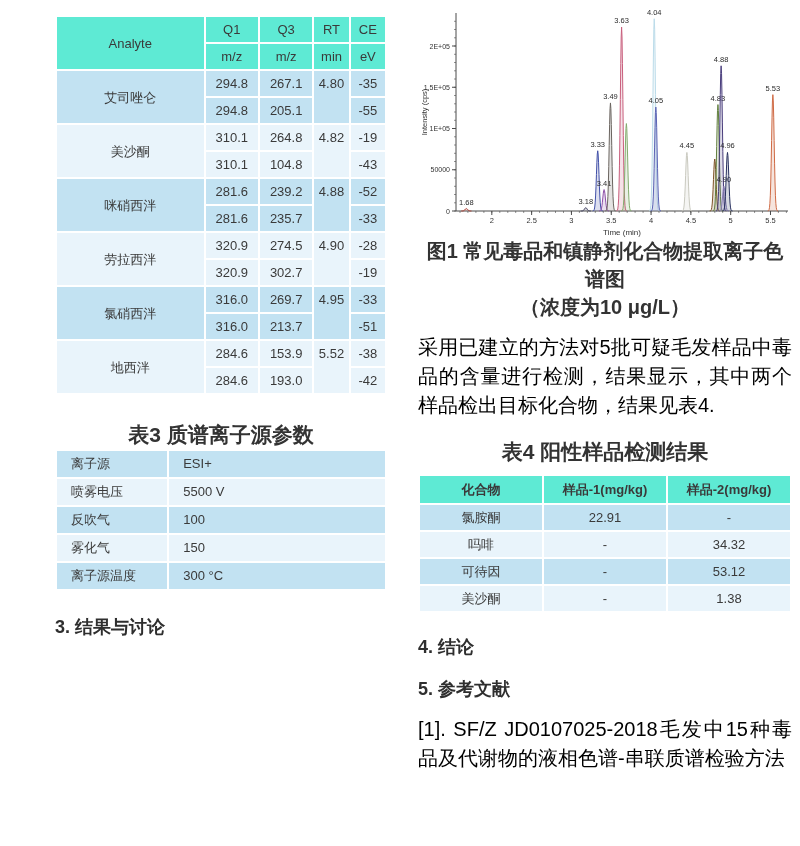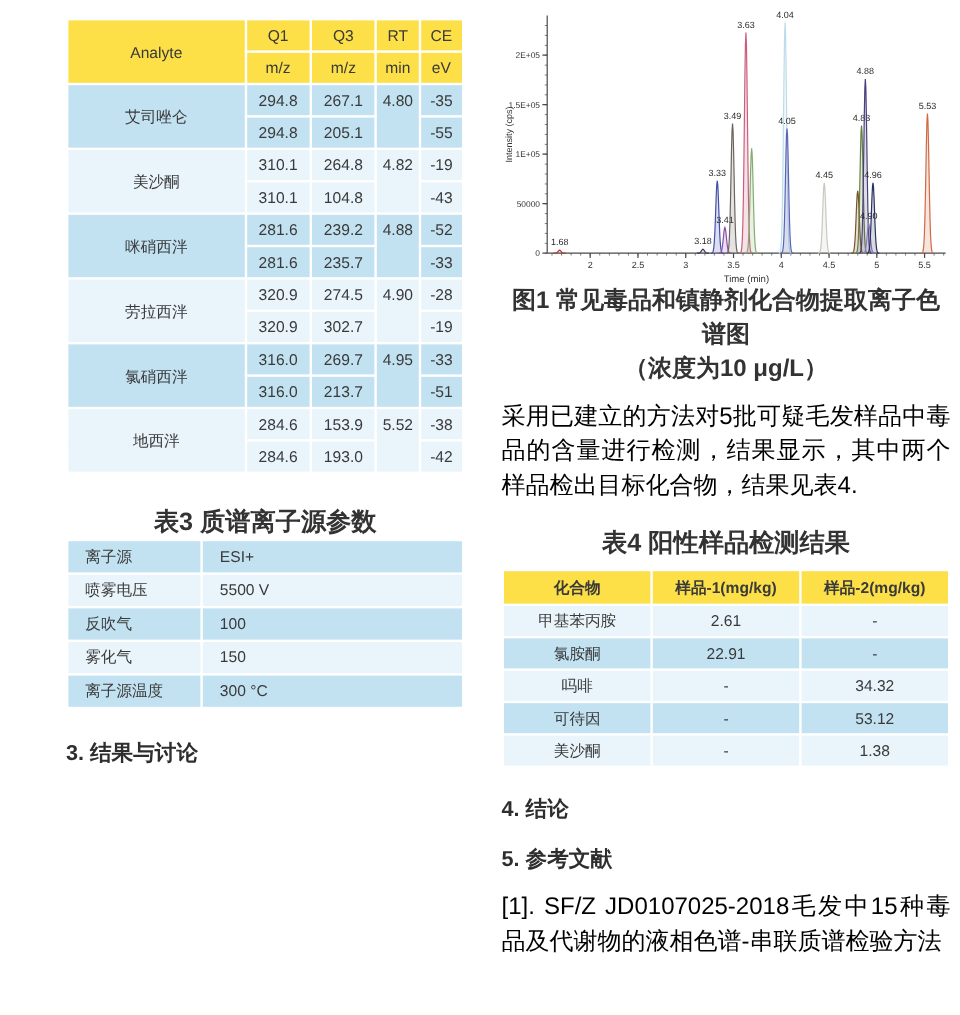--- a/index.html
+++ b/index.html
@@ -5,21 +5,21 @@
   * { margin:0; padding:0; box-sizing:border-box; }
   html,body { width:800px; height:846px; background:#ffffff; overflow:hidden;
     font-family:"Liberation Sans","DejaVu Sans",sans-serif; color:#3a3a3a; }
   .page { display:flex; padding:15px 8px 0 55px; }
   .col-left  { width:332px; flex:0 0 332px; }
   .col-right { width:374px; flex:0 0 374px; margin-left:31px; }
 
   table { border-collapse:collapse; width:100%; table-layout:fixed; }
   td,th { border:2px solid #ffffff; text-align:center; font-size:13px;
           font-weight:400; color:#3a3a3a; padding:0; }
-  .hdr  { background:#fde047;text-align:center; }
+  .hdr  { background:#5eead4;text-align:center; }
   .rowA { background:#c2e2f2; }
   .rowB { background:#e9f4fb; }
 
   
   .t1 td { height:25px; line-height:25px; }
   .t1 .c-name { width:45%; }
   .t1 .c-q { width:16.5%; }
   .t1 .c-s { width:11%; }
   .t1 td.rt-cell { vertical-align:top; }
 
@@ -336,25 +336,20 @@
     <div class="t4wrap">
       <table class="t4">
         <thead>
             <tr>
               <th class="hdr">化合物</th>
               <th class="hdr">样品-1(mg/kg)</th>
               <th class="hdr">样品-2(mg/kg)</th>
             </tr>
           </thead>
         <tbody>
-            <tr class="rowB">
-              <td>甲基苯丙胺</td>
-              <td>2.61</td>
-              <td>-</td>
-            </tr>
             <tr class="rowA">
               <td>氯胺酮</td>
               <td>22.91</td>
               <td>-</td>
             </tr>
             <tr class="rowB">
               <td>吗啡</td>
               <td>-</td>
               <td>34.32</td>
             </tr>

